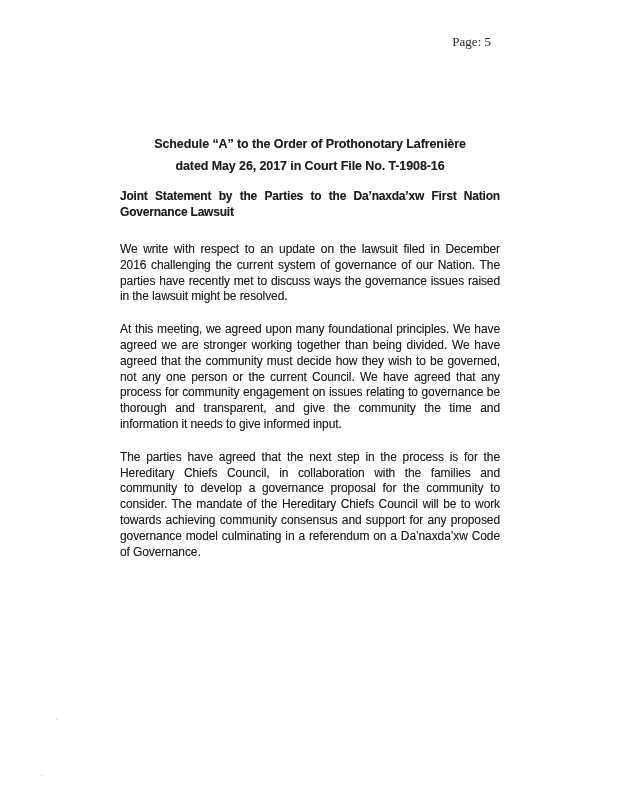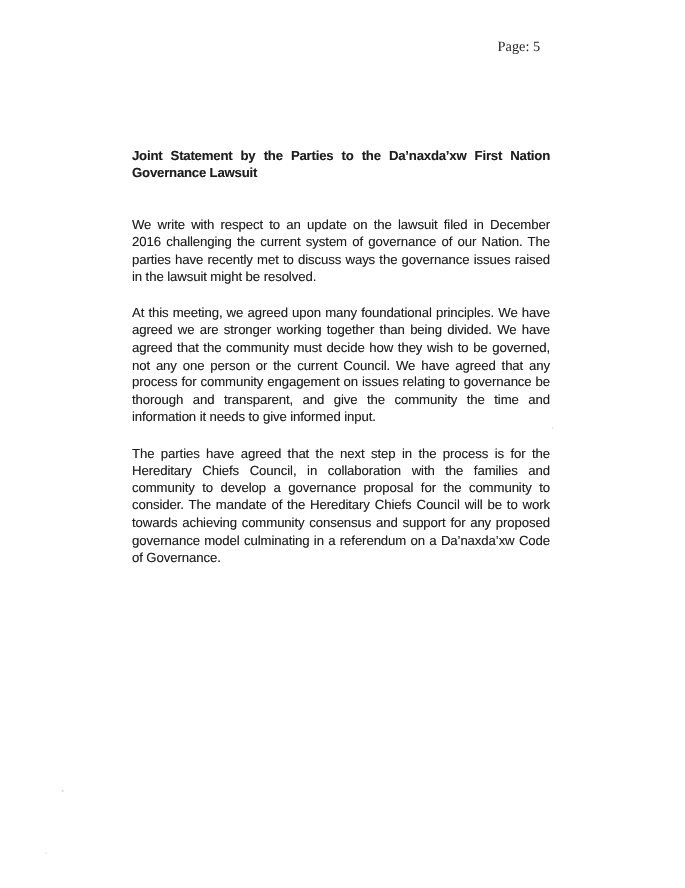--- a/index.html
+++ b/index.html
@@ -38,21 +38,21 @@
     line-height: 22px;
     letter-spacing: -0.1px;
     margin: 0 0 11px 0;
   }
   .heading {
     font-weight: bold;
     font-size: 12px;
     line-height: 16px;
     letter-spacing: -0.2px;
     text-align: justify;
-    margin: 0 0 32px 0;
+    margin: 0 0 22px 0;
   }
   .para {
     font-size: 12px;
     line-height: 15.8px;
     letter-spacing: -0.1px;
     text-align: justify;
     margin: 0 0 17px 0;
   }
   
   .speck {
@@ -66,20 +66,24 @@
 </style>
 </head>
 <body>
 
 <div class="scan-page">
 
   <div class="page-number">Page: 5</div>
 
   <div class="content">
 
+    <div class="title-block">
+      <div>Schedule “A” to the Order of Prothonotary Lafrenière</div>
+      <div>dated May 26, 2017 in Court File No. T-1908-16</div>
+    </div>
 
     <div class="heading">Joint Statement by the Parties to the Da’naxda’xw First Nation Governance Lawsuit</div>
 
     <p class="para">We write with respect to an update on the lawsuit filed in December 2016 challenging the current system of governance of our Nation. The parties have recently met to discuss ways the governance issues raised in the lawsuit might be resolved.</p>
 
     <p class="para">At this meeting, we agreed upon many foundational principles. We have agreed we are stronger working together than being divided. We have agreed that the community must decide how they wish to be governed, not any one person or the current Council. We have agreed that any process for community engagement on issues relating to governance be thorough and transparent, and give the community the time and information it needs to give informed input.</p>
 
     <p class="para">The parties have agreed that the next step in the process is for the Hereditary Chiefs Council, in collaboration with the families and community to develop a governance proposal for the community to consider. The mandate of the Hereditary Chiefs Council will be to work towards achieving community consensus and support for any proposed governance model culminating in a referendum on a Da’naxda’xw Code of Governance.</p>
 
 

